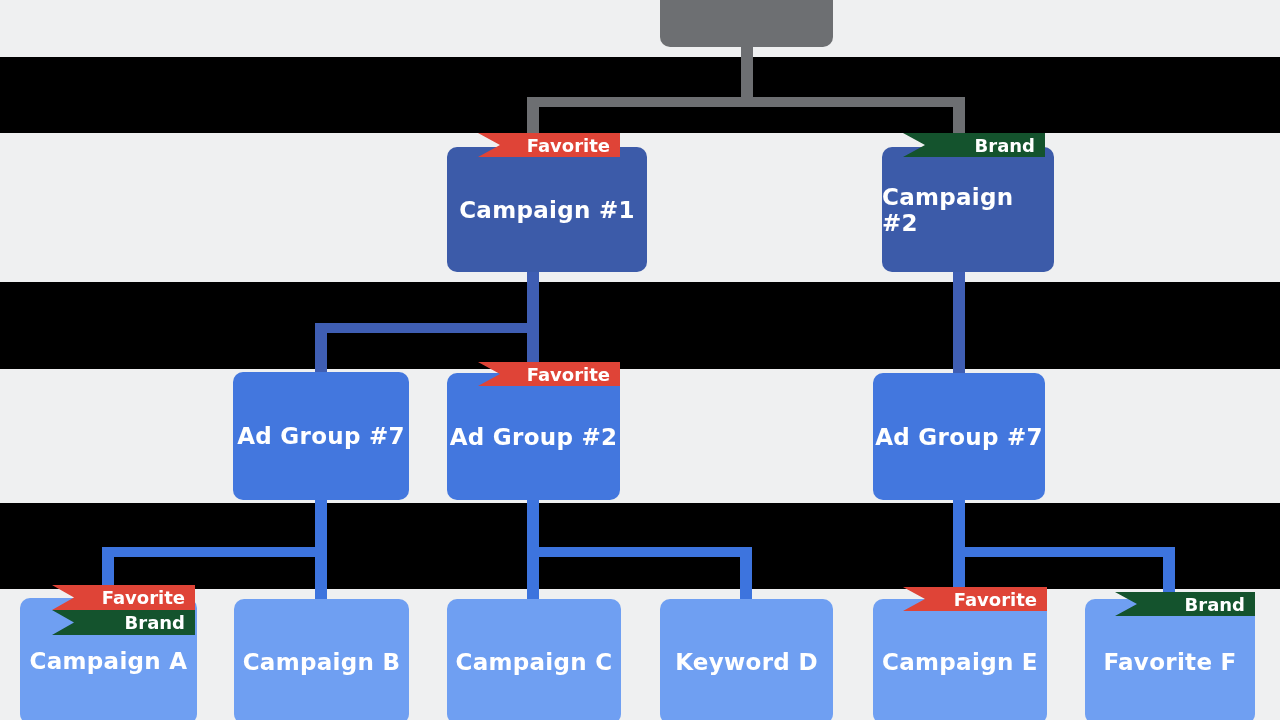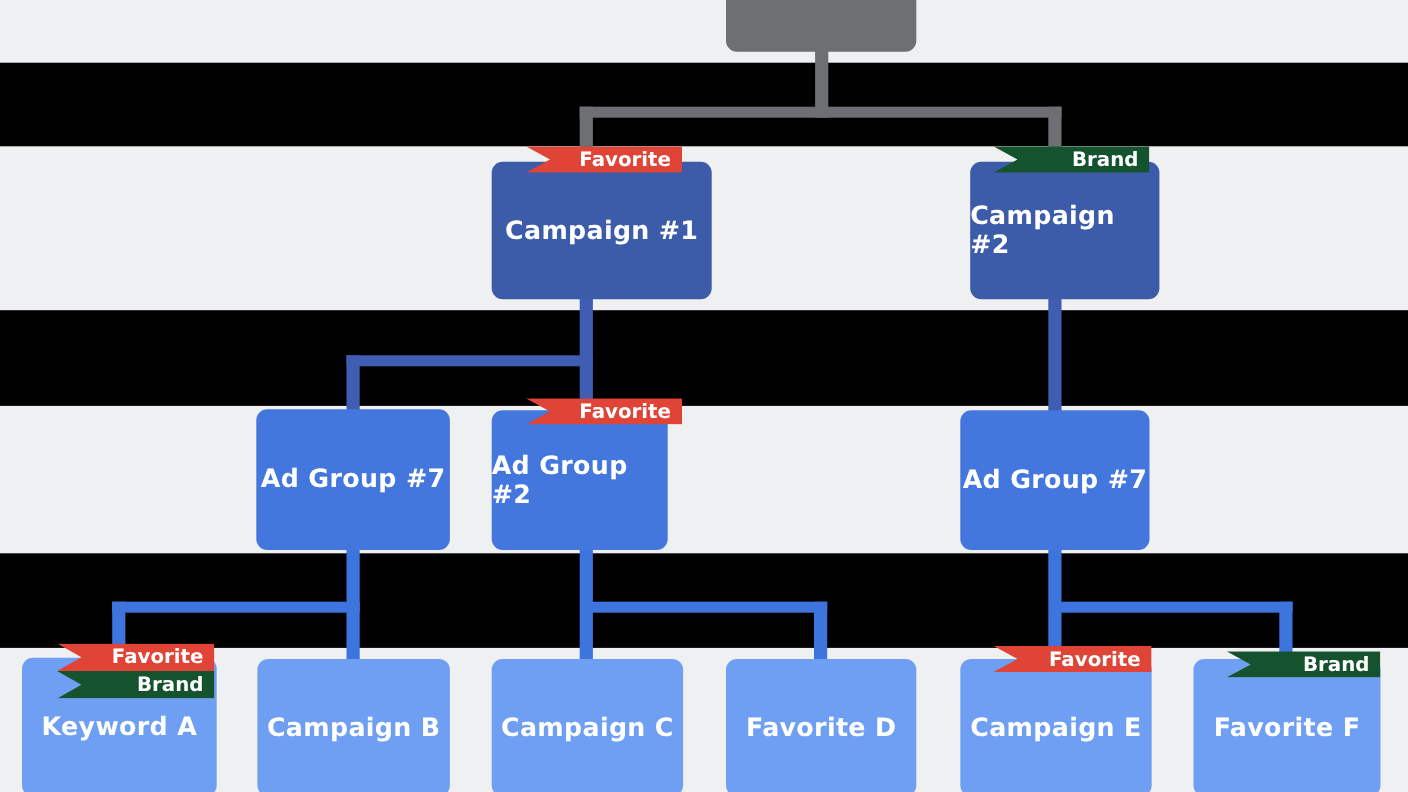--- a/index.html
+++ b/index.html
@@ -44,21 +44,21 @@
     color:#fff;font-weight:bold;font-size:23px;letter-spacing:.3px;
   }
   .root-node{background:#6d6f72}
   .campaign{background:#3c5ba9}
   .adgroup{background:#4377de}
   .keyword{background:#6f9ff2}
   .n-root{left:660px;top:-12px;width:173px;height:59px}
   .n-c1{left:447px;top:147px;width:200px;height:125px}
   .n-c2{left:882px;top:147px;width:172px;height:125px}
   .n-a1{left:233px;top:372px;width:176px;height:128px}
-  .n-a2{left:447px;top:373px;width:160px;height:127px}
+  .n-a2{left:447px;top:373px;width:173px;height:127px}
   .n-a3{left:873px;top:373px;width:172px;height:127px}
   .n-kA{left:20px;top:598px;width:177px;height:126px}
   .n-kB{left:234px;top:599px;width:175px;height:125px}
   .n-kC{left:447px;top:599px;width:174px;height:125px}
   .n-kD{left:660px;top:599px;width:173px;height:125px}
   .n-kE{left:873px;top:599px;width:174px;height:125px}
   .n-kF{left:1085px;top:599px;width:170px;height:125px}
 
   
   .ribbon{
@@ -122,30 +122,30 @@
     <span>Ad Group #7</span>
   </div>
   <div class="node adgroup n-a2">
     <span>Ad Group #2</span>
   </div>
   <div class="node adgroup n-a3">
     <span>Ad Group #7</span>
   </div>
 
   <div class="node keyword n-kA">
-    <span>Keyword A</span>
+    <span>Campaign A</span>
   </div>
   <div class="node keyword n-kB">
     <span>Campaign B</span>
   </div>
   <div class="node keyword n-kC">
     <span>Campaign C</span>
   </div>
   <div class="node keyword n-kD">
-    <span>Favorite D</span>
+    <span>Keyword D</span>
   </div>
   <div class="node keyword n-kE">
     <span>Campaign E</span>
   </div>
   <div class="node keyword n-kF">
     <span>Favorite F</span>
   </div>
 
   <div class="ribbon red r-c1">
     <span>Favorite</span>

